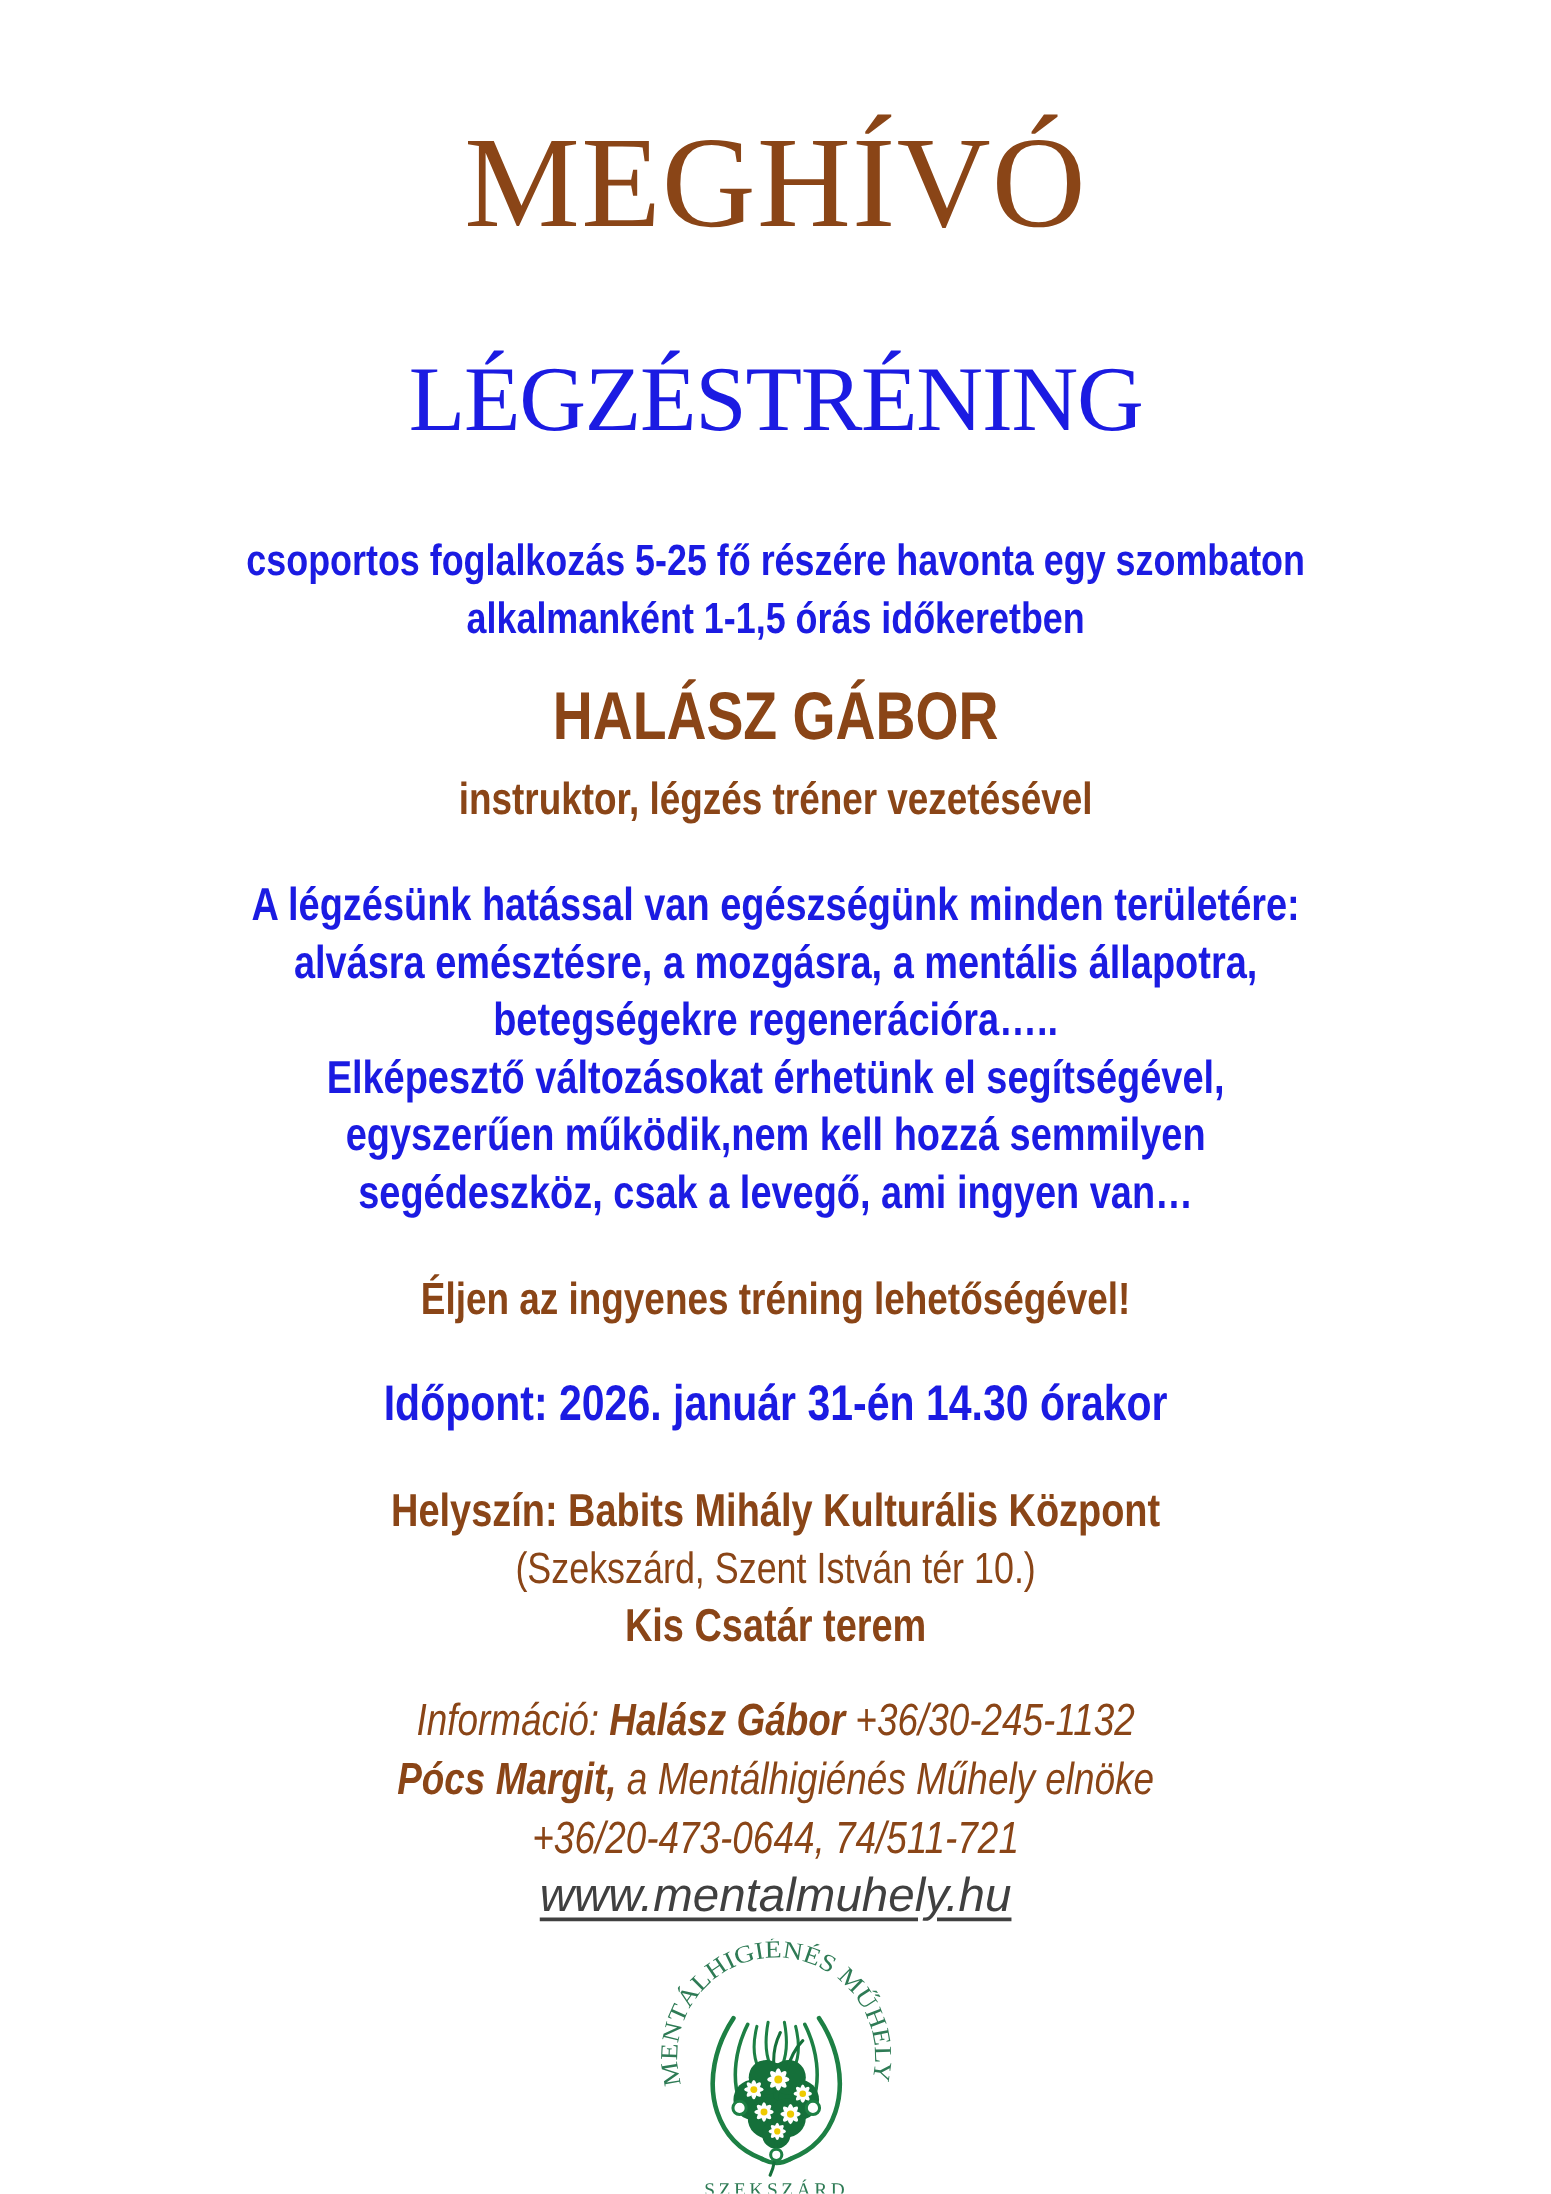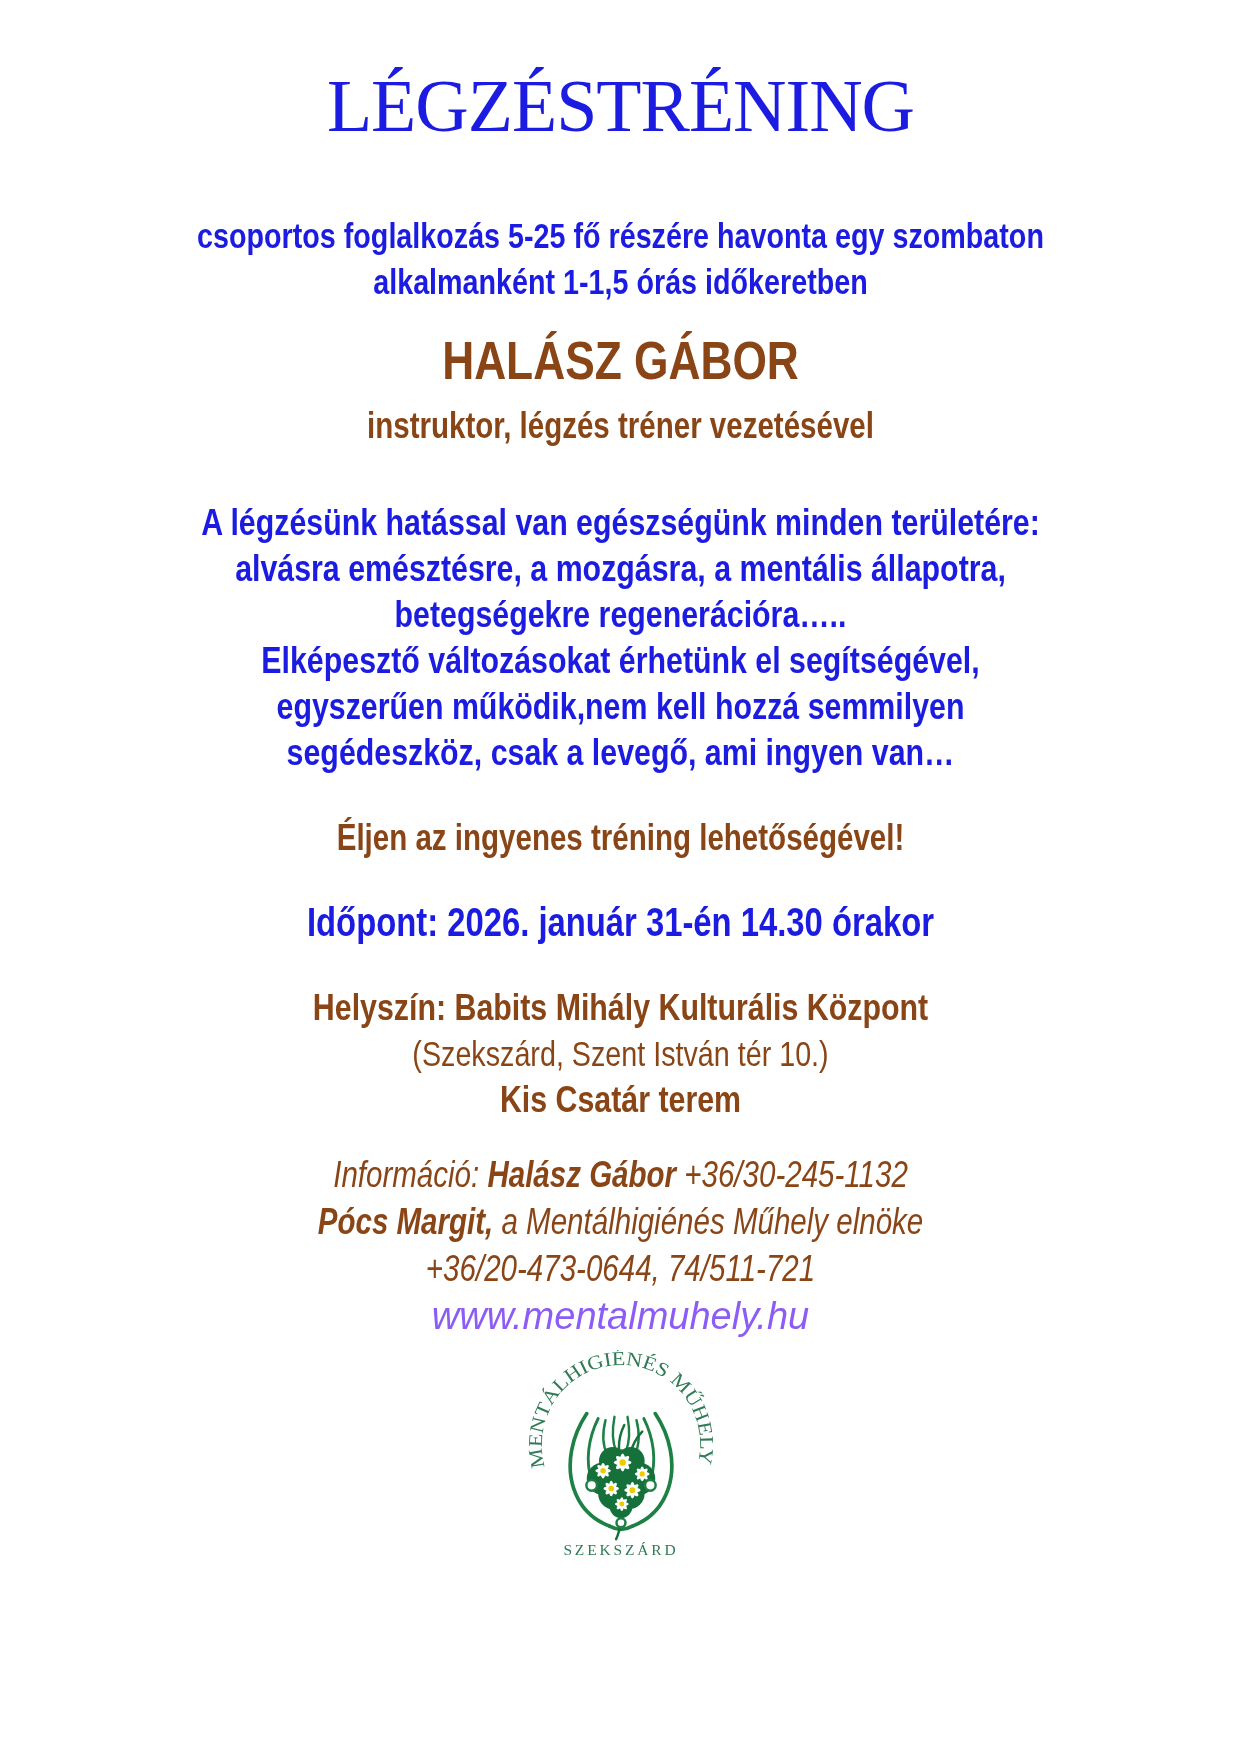--- a/index.html
+++ b/index.html
@@ -27,44 +27,46 @@
   }
   .event-title {
     font-family:"Liberation Serif", serif;
     font-size:74px; line-height:90px; font-weight:400;
     letter-spacing:-1px;
   }
   .intro { font-size:35px; line-height:46px; font-weight:700; }
   .intro.first { margin-top:5px; }
   .presenter-name { font-size:54px; line-height:64px; font-weight:700; margin-top:23px; }
   .presenter-role { font-size:36px; line-height:46px; font-weight:700; margin-top:11px; }
-  .paragraph { margin-top:51px; }
+  .paragraph { margin-top:39px; }
   .paragraph .pline { font-size:37px; line-height:46px; font-weight:700; }
   .cta { font-size:36px; line-height:46px; font-weight:700; margin-top:39px; }
   .datetime { font-size:40px; line-height:54px; font-weight:700; margin-top:34px; }
   .venue   { font-size:37px; line-height:46px; font-weight:700; margin-top:36px; }
   .address { font-size:35px; line-height:46px; font-weight:400; }
   .room    { font-size:37px; line-height:46px; font-weight:700; }
   .info    { font-size:36px; line-height:47px; font-style:italic; }
   .info.first { margin-top:28px; }
   .weblink {
     display:inline-block;
     font-size:38px; line-height:48px;
     font-style:italic;
-    color:#8b5cf6;
+    color:#404040;
+    text-decoration:underline;
     text-underline-offset:5px;
     cursor:pointer;
   }
   .logo-wrap { margin-top:10px; }
 </style>
 </head>
 <body>
 
 <div class="page">
 
+  <h1 class="line main-title brown">MEGHÍVÓ</h1>
 
   <h2 class="line event-title blue">LÉGZÉSTRÉNING</h2>
 
   <div class="line intro first blue cx">csoportos foglalkozás 5-25 fő részére havonta egy szombaton</div>
   <div class="line intro blue cx">alkalmanként 1-1,5 órás időkeretben</div>
 
   <div class="line presenter-name brown cx">HALÁSZ GÁBOR</div>
   <div class="line presenter-role brown cx">instruktor, légzés tréner vezetésével</div>
 
   <div class="paragraph">

